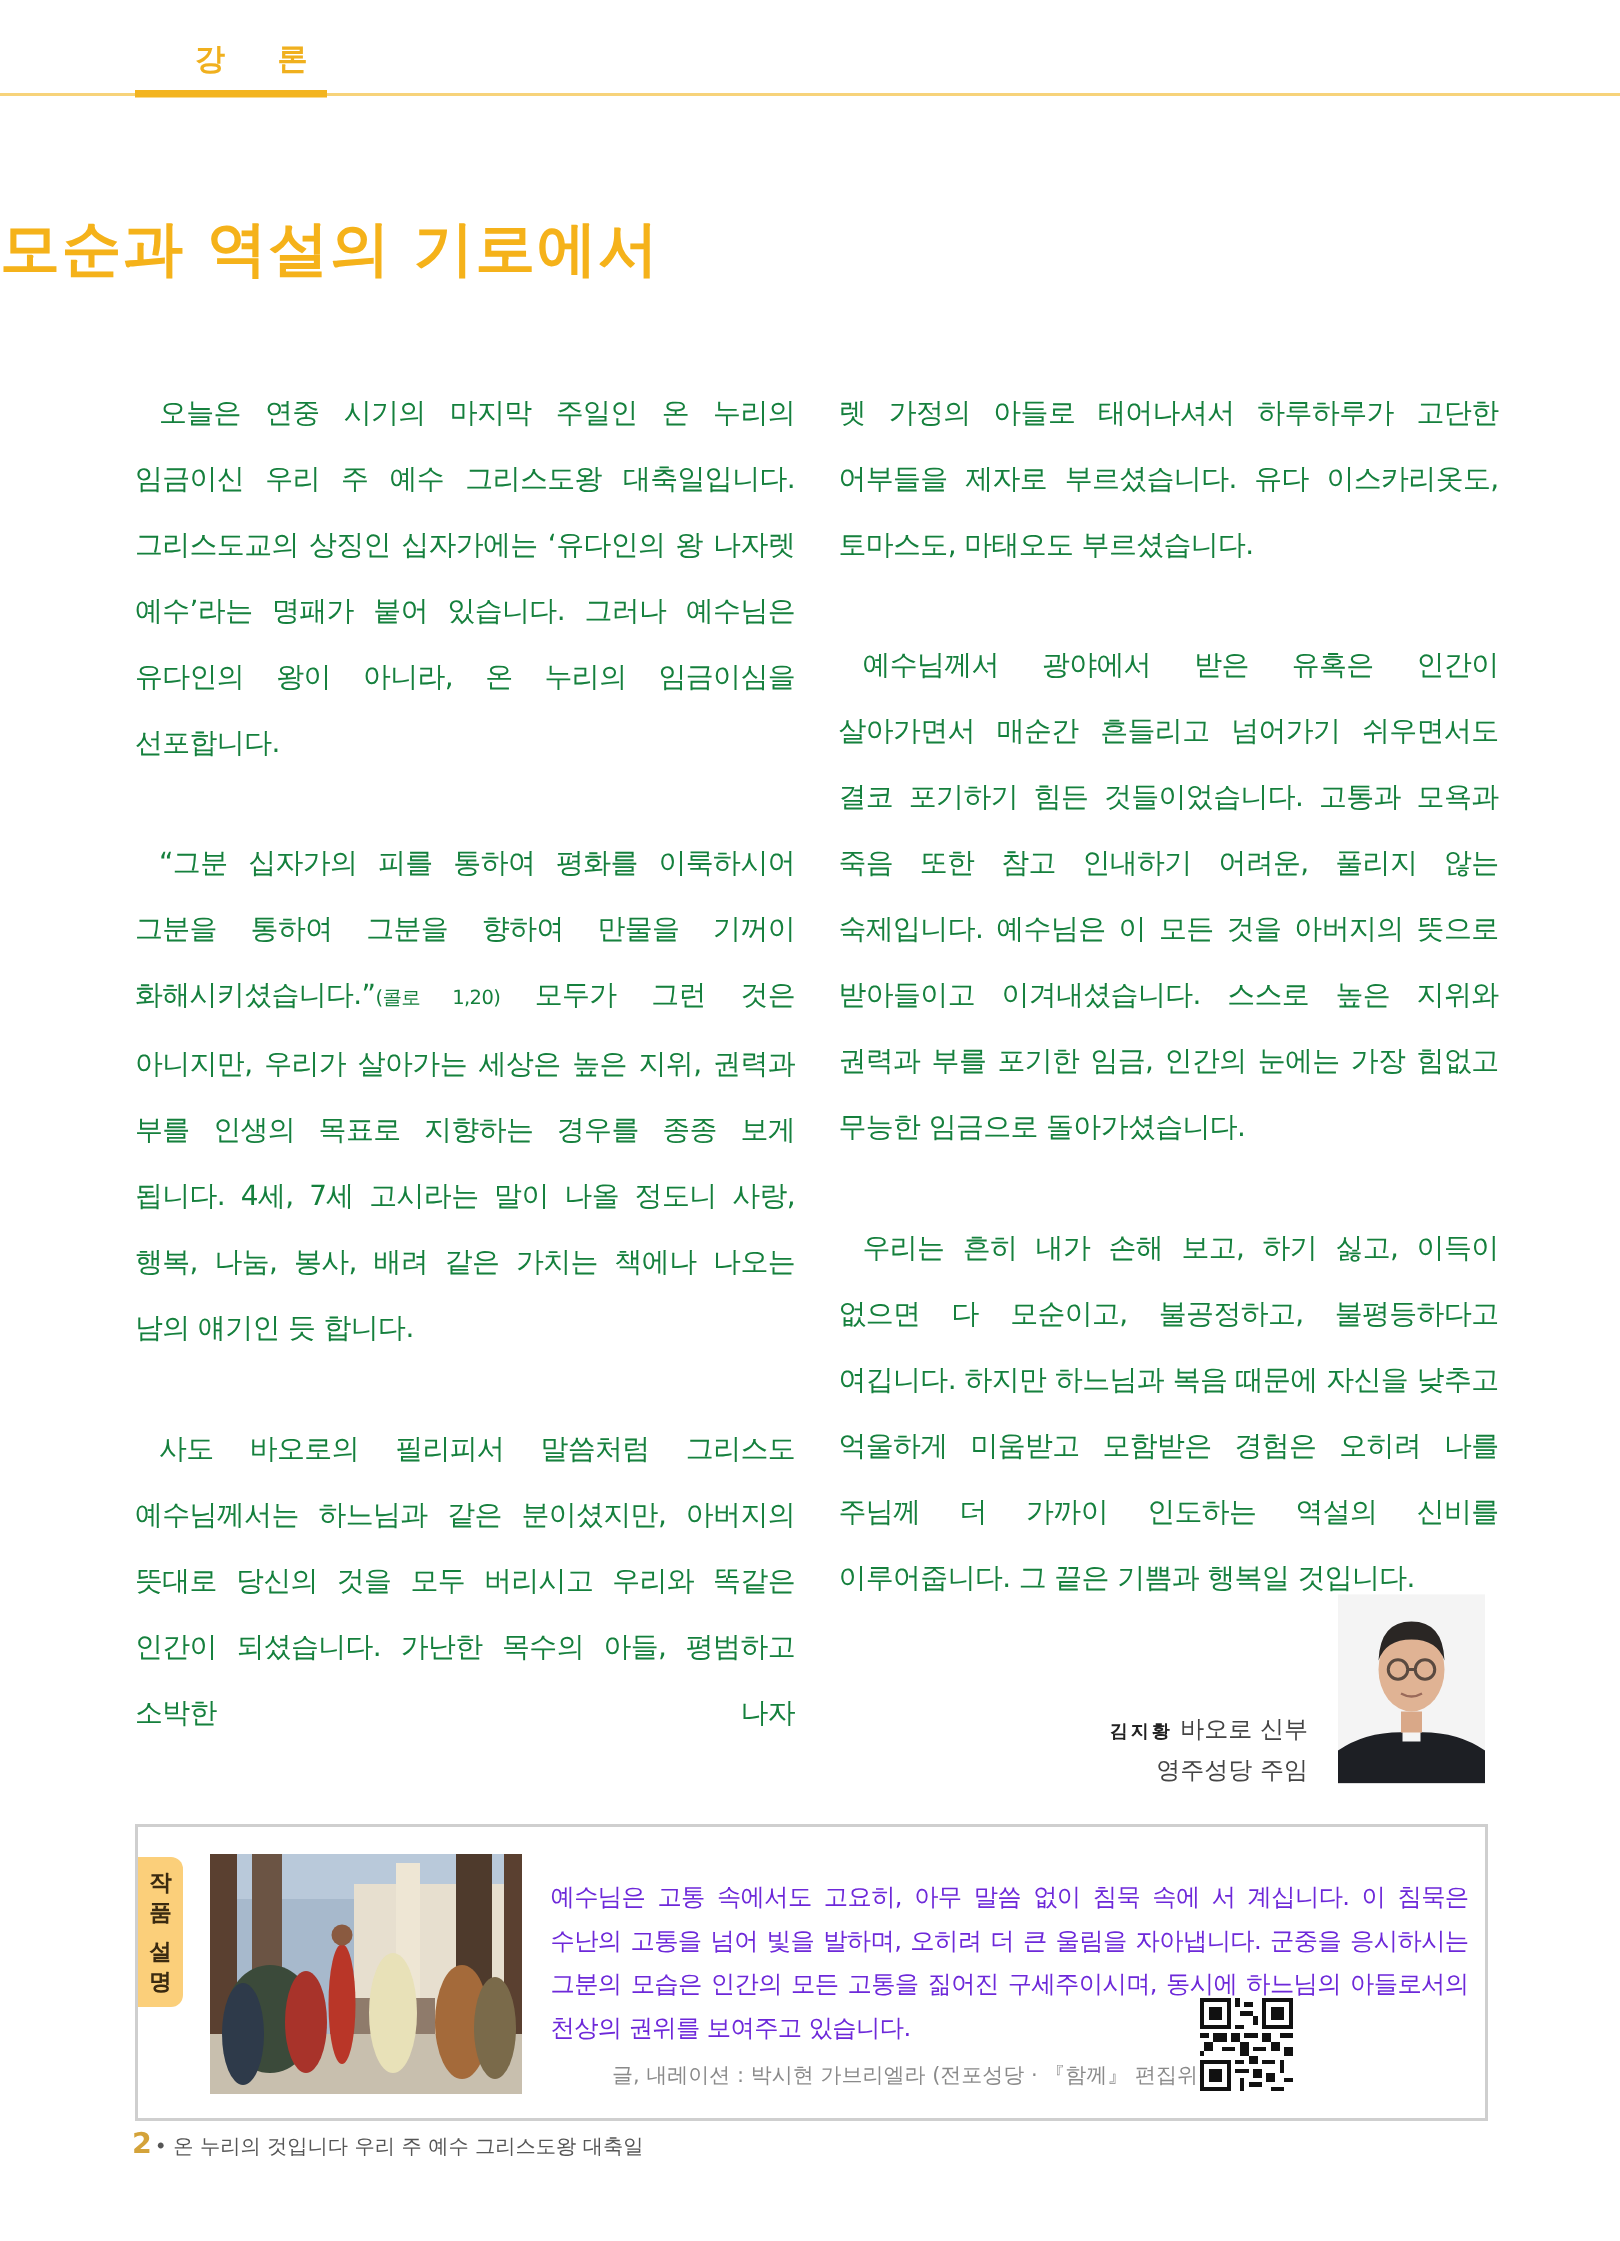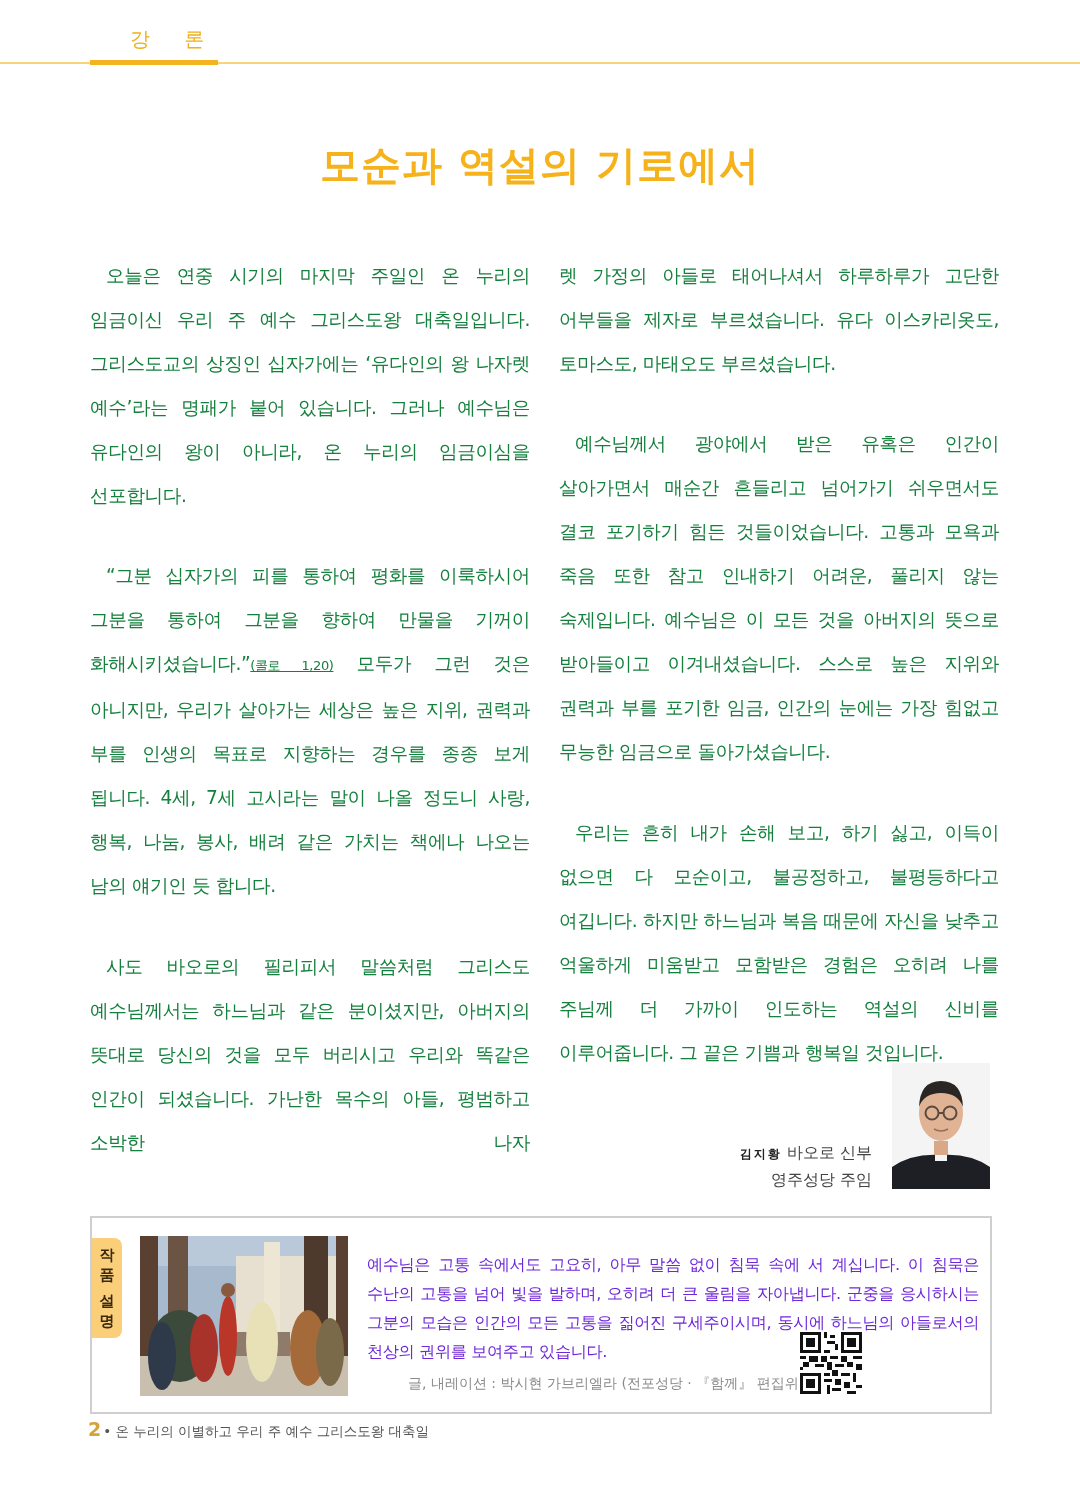--- a/index.html
+++ b/index.html
@@ -1,33 +1,33 @@
 <!DOCTYPE html>
 <html><head>
 <meta charset="utf-8">
 <style>
   html, body { margin: 0; padding: 0; background: #ffffff; }
   body { width: 1080px; height: 1494px; position: relative; overflow: hidden;
          font-family: "DejaVu Sans", "Liberation Sans", sans-serif; color: #3a3a3a; }
 
   .section-label { position: absolute; left: 130px; top: 26px; font-size: 20px; color: #f0b01e;
-                   letter-spacing: 14px; font-weight: normal; }
+                   letter-spacing: 14px; font-weight: bold; }
   .top-rule { position: absolute; left: 0; top: 62px; width: 1080px; height: 2px; background: #f7d37a; }
   .top-rule-accent { position: absolute; left: 90px; top: 60px; width: 128px; height: 5px; background: #f3b41f; }
 
-  .title { position: absolute; left: 0; top: 138px; width: 1080px; text-align: center;
+  .title { position: absolute; left: 0; top: 138px; width: 1080px; 
            font-size: 40px; font-weight: bold; color: #f5b21a; letter-spacing: 1px; }
 
   .col { position: absolute; top: 254px; width: 440px; font-size: 18.6px; line-height: 44px;
          color: #15803d; letter-spacing: -0.4px; }
   .col.left { left: 90px; }
   .col.right { left: 559px; }
   .col p { margin: 0 0 36.4px 0; text-indent: 16px; text-align: justify; word-break: keep-all; }
   .col p.cont { text-indent: 0; }
-  .cite { font-size: 13px; text-decoration: underline; }
+  .cite { font-size: 13px; }
 
   .author { position: absolute; left: 700px; top: 1140px; width: 172px; text-align: right; font-size: 16px; line-height: 26px; color: #444; }
   .author .name { font-weight: bold; font-size: 12px; color: #222; letter-spacing: 2px; }
   .author-photo { position: absolute; left: 892px; top: 1063px; width: 98px; height: 126px; background: #f2f2f2; overflow: hidden; }
 
   .box { position: absolute; left: 90px; top: 1216px; width: 898px; height: 194px; border: 2px solid #cfcfcf; background: #fff; }
   .box-tab { position: absolute; left: 0; top: 20px; width: 30px; height: 100px; background: #fbcf7a; border-radius: 0 8px 8px 0;
              display: flex; flex-direction: column; align-items: center; justify-content: center; font-weight: bold; font-size: 15px; color: #3a2a10; line-height: 20px; }
   .painting { position: absolute; left: 48px; top: 18px; width: 208px; height: 160px; overflow: hidden; background: #8a7a66; }
   .box-text { position: absolute; left: 275px; top: 32px; width: 612px; font-size: 16.2px; line-height: 29px; color: #6d28d9; letter-spacing: -0.4px; text-align: justify; word-break: keep-all; }
@@ -151,14 +151,14 @@
           <rect x="19" y="18" width="2" height="1"></rect>
           <rect x="9" y="18" width="1" height="3"></rect>
           <rect x="11" y="19" width="3" height="1"></rect>
         <rect x="16" y="20" width="3" height="1"></rect>
       </g>
     </svg>
   </div>
 </div>
 
 <div class="footer">
-  <span class="pnum">2</span><span>• 온 누리의 이별하고 우리 주 예수 그리스도왕 대축일</span>
+  <span class="pnum">2</span><span>• 온 누리의 것입니다 우리 주 예수 그리스도왕 대축일</span>
 </div>
 
 </body></html>

